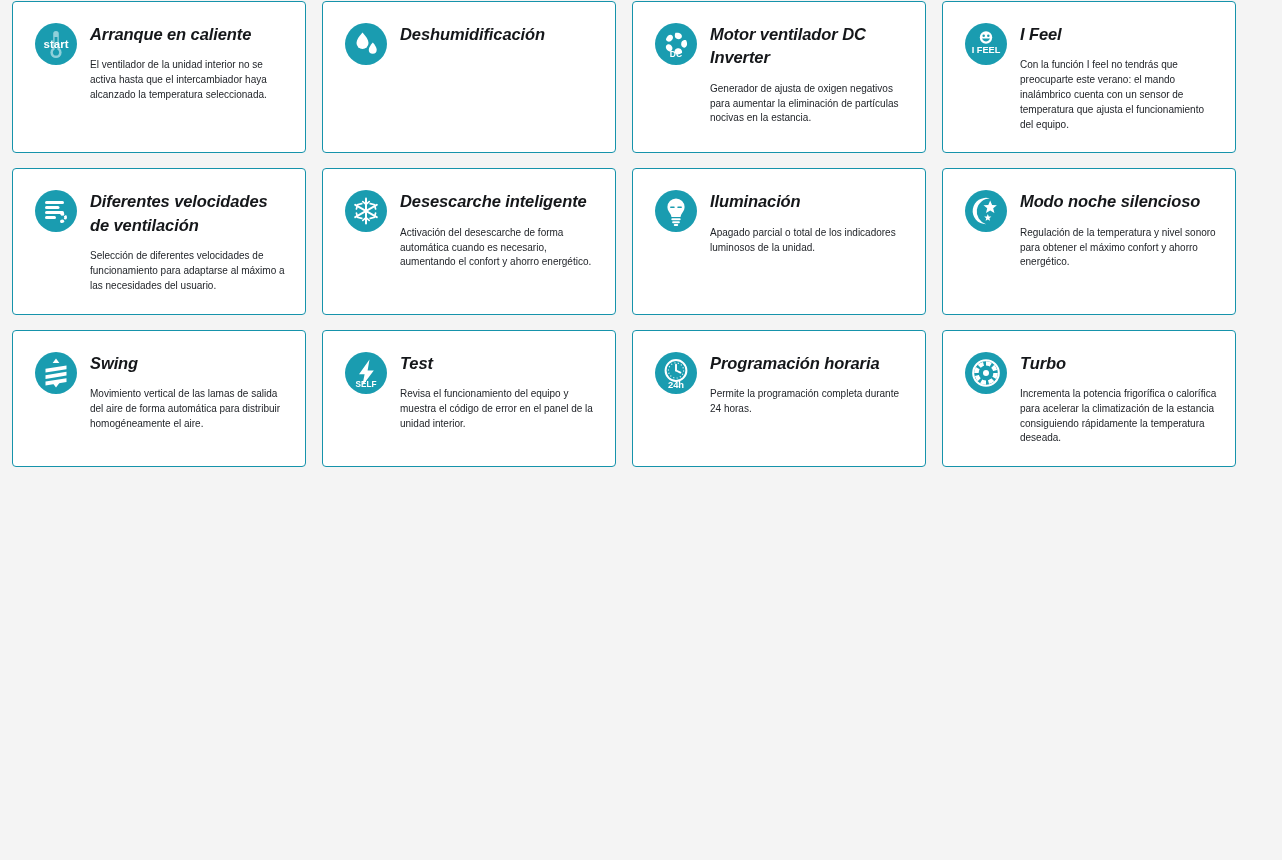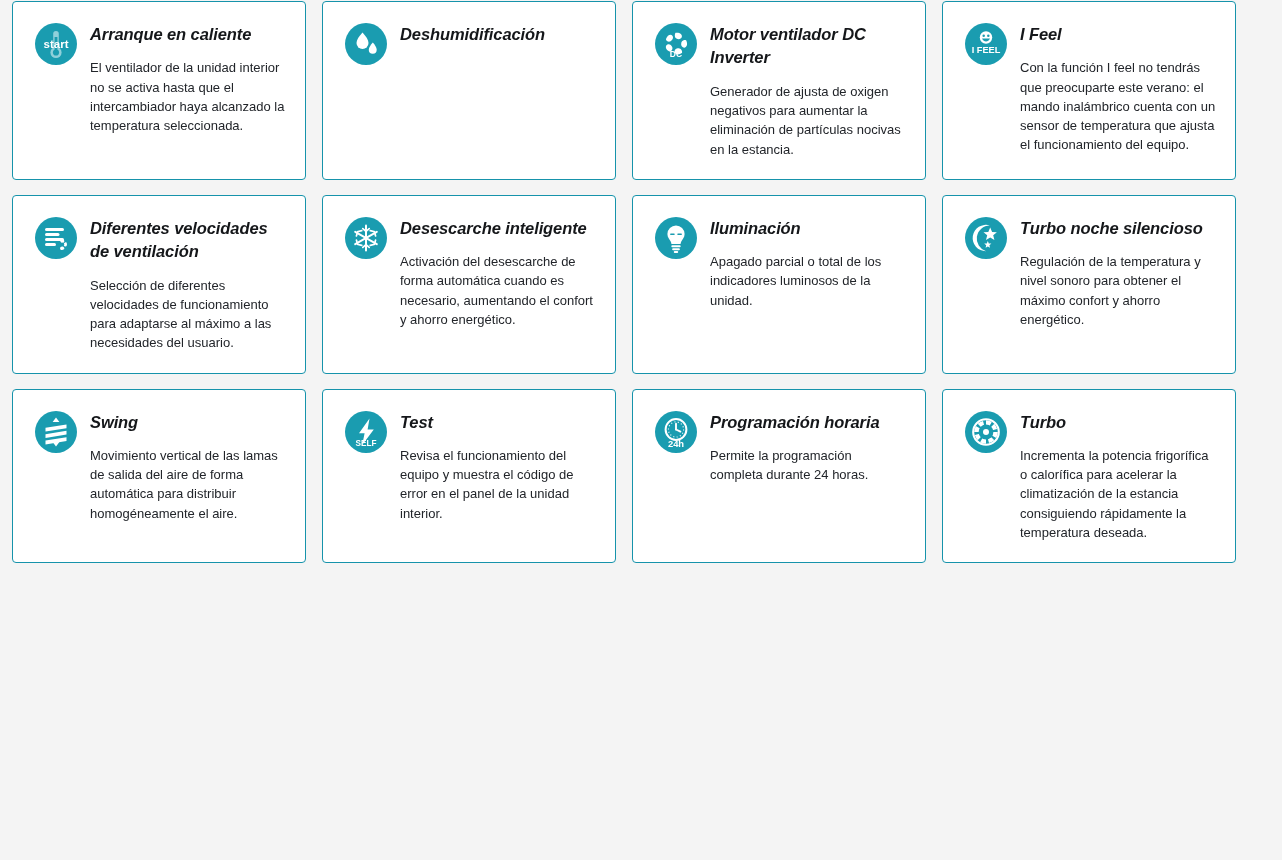--- a/index.html
+++ b/index.html
@@ -49,21 +49,21 @@
   .card-title {
     font-size: 16.5px;
     font-weight: bold;
     line-height: 1.42;
     color: #15171a;
     letter-spacing: -0.1px;
     margin: 0 0 12px 0;
     font-style: italic;
   }
   .card-text {
-    font-size: 13px;
+    font-size: 10px;
     line-height: 1.48;
     color: #22252a;
     margin: 0;
   }
 </style>
 </head>
 <body>
 
 <div class="grid">
 
@@ -215,21 +215,21 @@
   <div class="card row3-c">
     <span class="icon-wrap">
       <svg viewBox="0 0 42 42">
         <circle cx="21" cy="21" r="21" fill="#1a9cb0"></circle>
         <path d="M24.8 8.4A13.2 13.2 0 0 0 21 34.2a13.2 13.2 0 1 1 3.8-25.8z" fill="#ffffff"></path>
         <path d="M25.2 10.4l1.9 4.5 4.8.3-3.7 3.1 1.2 4.7-4.2-2.5-4.2 2.5 1.2-4.7-3.7-3.1 4.8-.3z" fill="#ffffff"></path>
         <path d="M22.8 24.1l1 2.4 2.6.1-2 1.7.6 2.5-2.2-1.4-2.2 1.4.6-2.5-2-1.7 2.6-.1z" fill="#ffffff"></path>
       </svg>
     </span>
     <div class="card-body">
-      <p class="card-title">Turbo noche silencioso</p>
+      <p class="card-title">Modo noche silencioso</p>
       <p class="card-text">Regulación de la temperatura y nivel sonoro para obtener el máximo confort y ahorro energético.</p>
     </div>
   </div>
 
   <div class="card row3-c">
     <span class="icon-wrap">
       <svg viewBox="0 0 42 42">
         <circle cx="21" cy="21" r="21" fill="#1a9cb0"></circle>
         <g fill="#ffffff">
           <path d="M10.5 16.8l21-3.4v3.8l-21 3.4z"></path>

